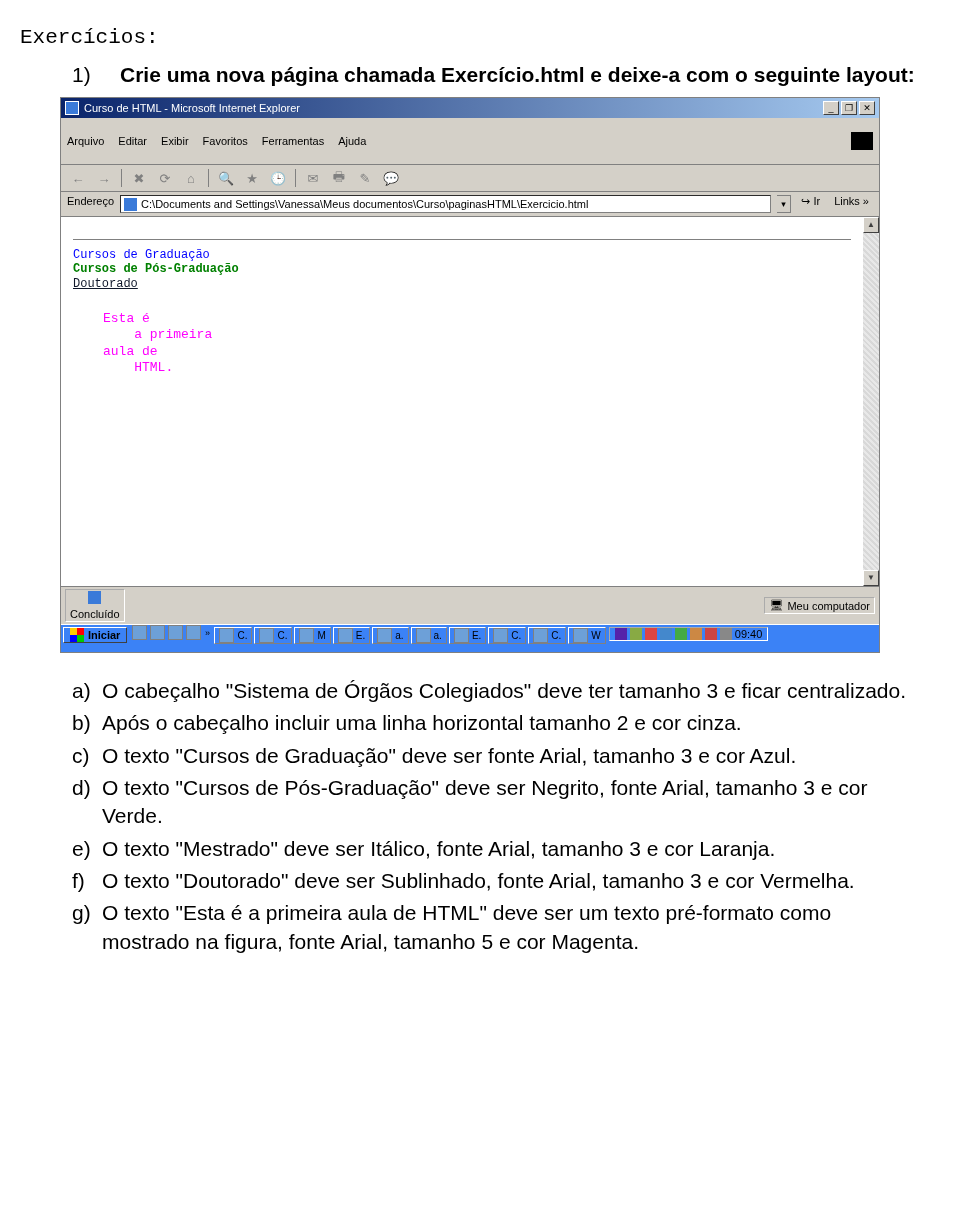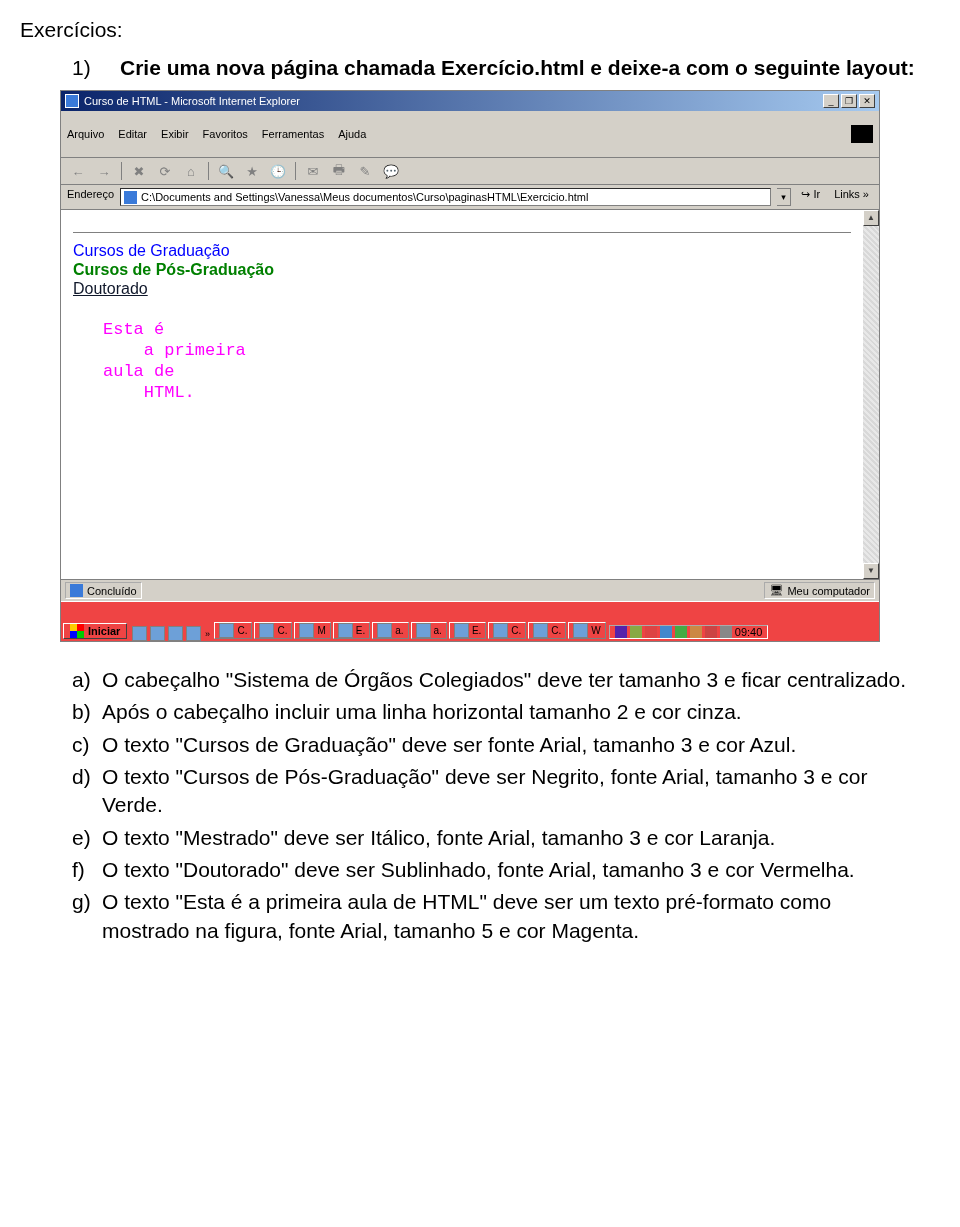--- a/index.html
+++ b/index.html
@@ -6,21 +6,22 @@
   body {
     margin: 0;
     font-family: Arial, Helvetica, sans-serif;
     font-size: 21px;
     background: #fff;
     color: #000;
     padding: 10px 20px 40px 20px;
     width: 960px;
   }
   .heading {
-    margin: 8px 0 14px 0;
+    margin: 16px 0 14px 0;
+    font-family: Liberation Mono, monospace;
   }
   .item1 {
     margin: 0 0 6px 52px;
     display: flex;
   }
   .item1 .num { width: 28px; }
   .item1-body { margin-left: 20px; font-weight: bold; }
 
   
   .browser {
@@ -80,42 +81,42 @@
     border-bottom: 1px solid #808080;
     display: flex;
   }
   .page-area { flex: 1; padding: 6px 12px 6px 12px; }
   .vscroll { width: 16px; background: #d8d8d8; display: flex; flex-direction: column; }
   .sbtn { height: 16px; background: #d4d0c8; border: 1px solid #fff; border-right-color: #404040; border-bottom-color: #404040; font-size: 8px; text-align: center; line-height: 14px; color: #404040; }
   .strack { flex: 1; background: repeating-linear-gradient(45deg,#e8e8e8,#e8e8e8 2px,#d8d8d8 2px,#d8d8d8 4px); }
 
   .page-title { font-family: 'Times New Roman', serif; font-weight: bold; font-size: 18px; text-align: center; margin: 8px 0 6px; }
   .hr { border: none; border-top: 1px solid #808080; margin: 16px 0 8px; }
-  .ln-arial { font-family: Liberation Sans, sans-serif; font-size: 16px; line-height: 1.2; }
+  .ln-arial { font-family: Liberation Mono, monospace; font-size: 12px; line-height: 1.2; }
   .c-blue { color: #0000ff; }
   .c-green { color: #008000; font-weight: bold; }
   .c-orange { color: #ff8c00; font-style: italic; }
   .c-red { color: #0f172a; text-decoration: underline; }
   .pre {
     font-family: 'Courier New', monospace; color: #ff00ff;
-    font-size: 17px; margin: 20px 0 0 30px; line-height: 1.25;
+    font-size: 13px; margin: 20px 0 0 30px; line-height: 1.25;
     white-space: pre;
   }
 
   .statusbar {
     display: flex; justify-content: space-between; align-items: center;
     padding: 2px 4px;
   }
-  .status-left { display: flex; align-items: center; gap: 4px; }
+  .status-left { display: flex; align-items: center; gap: 4px; flex-direction: column; }
   .status-ico { width: 13px; height: 13px; background: #3a7ad9; }
   .status-seg { border: 1px inset #fff; padding: 1px 4px; display: flex; align-items: center; gap: 4px; }
 
   .taskbar {
-    display: flex; align-items: flex-end; background: #ef4444;
-    border-top: 1px solid #fff; height: 40px;
+    display: flex; align-items: flex-start; background: #3b82f6;
+    border-top: 1px solid #fff; height: 28px;
   }
   .start-btn {
     display: flex; align-items: center; gap: 4px; padding: 0 6px;
     border: 1px solid #fff; border-right-color: #404040; border-bottom-color: #404040;
     font-weight: bold; margin: 2px;
   }
   .start-ico { width: 14px; height: 14px; background: conic-gradient(#f00 0 25%, #0c0 0 50%, #00f 0 75%, #fc0 0); }
   .tb-icons { display: flex; align-items: center; gap: 3px; padding: 0 3px; }
   .tb-ico { width: 15px; height: 15px; background: #6da0d8; border: 1px solid #808080; }
   .tb-sep { width: 6px; text-align:center; font-size: 9px; color:#000; }

